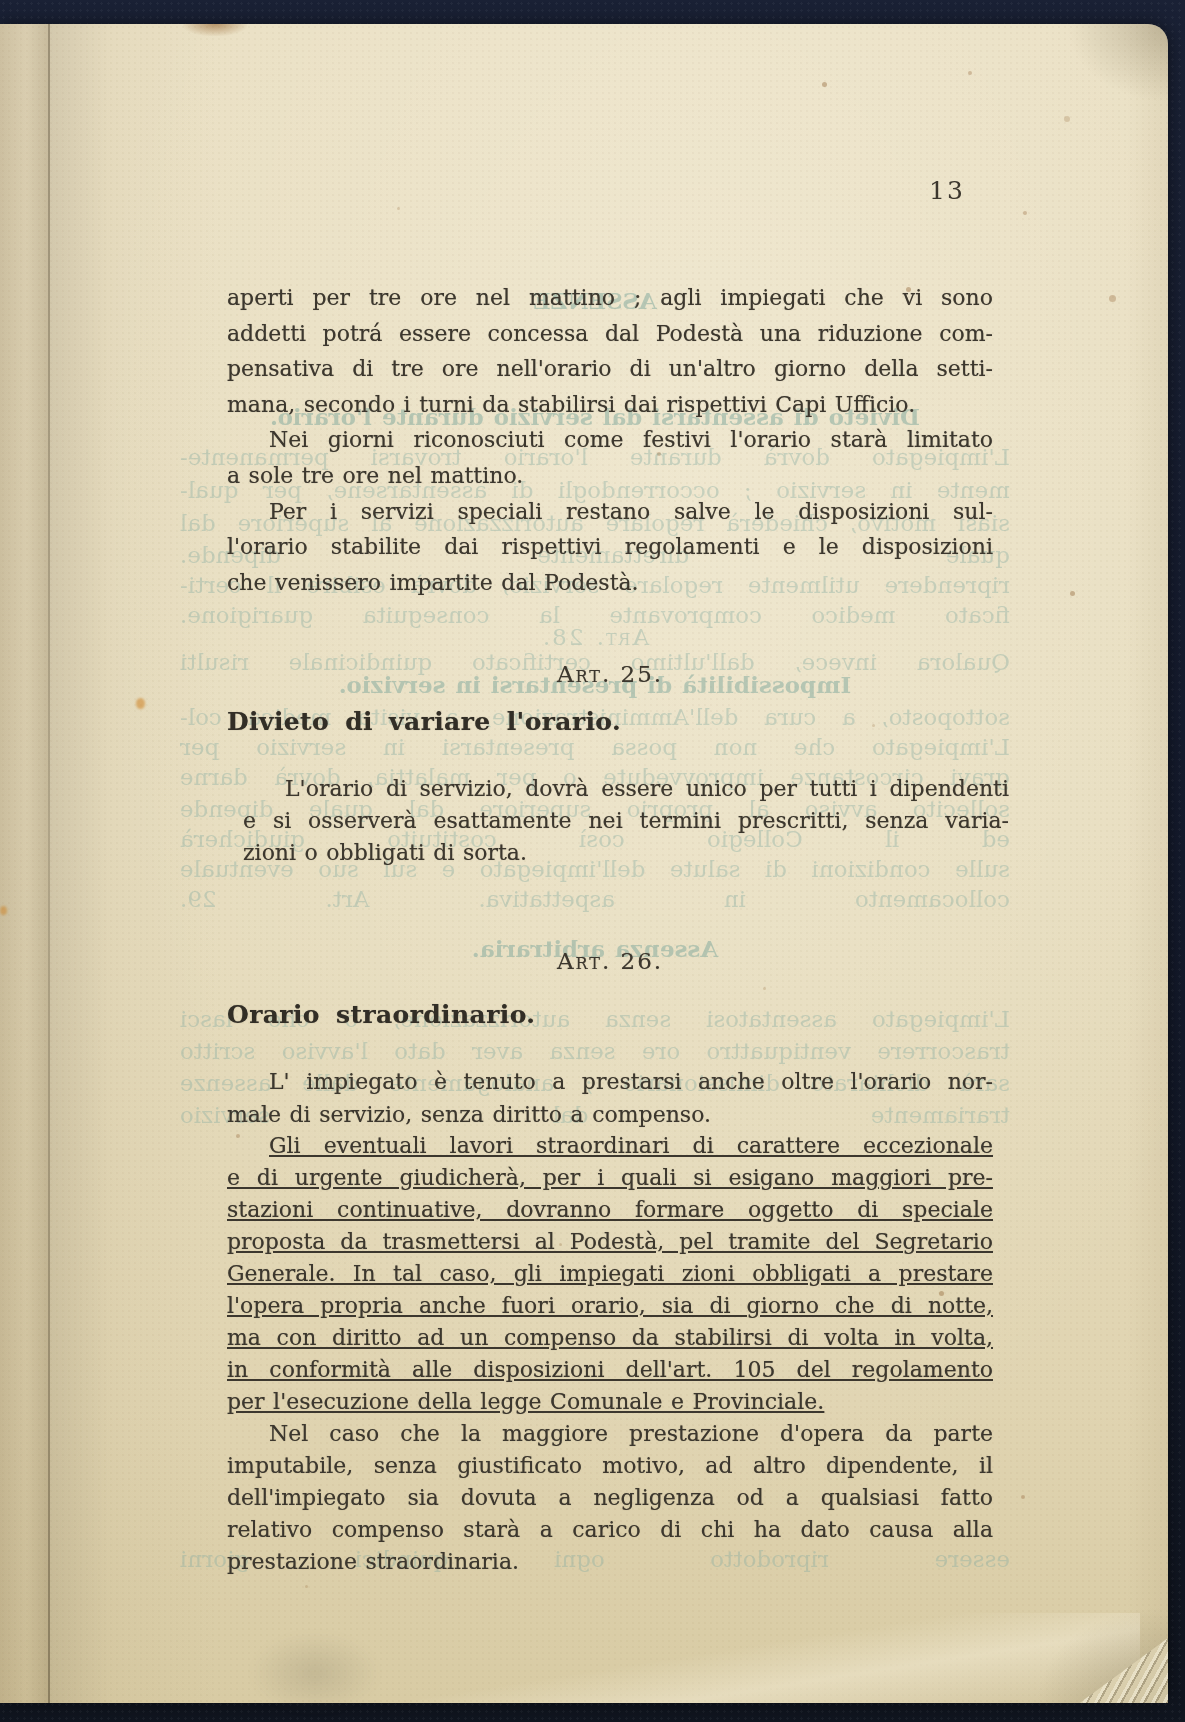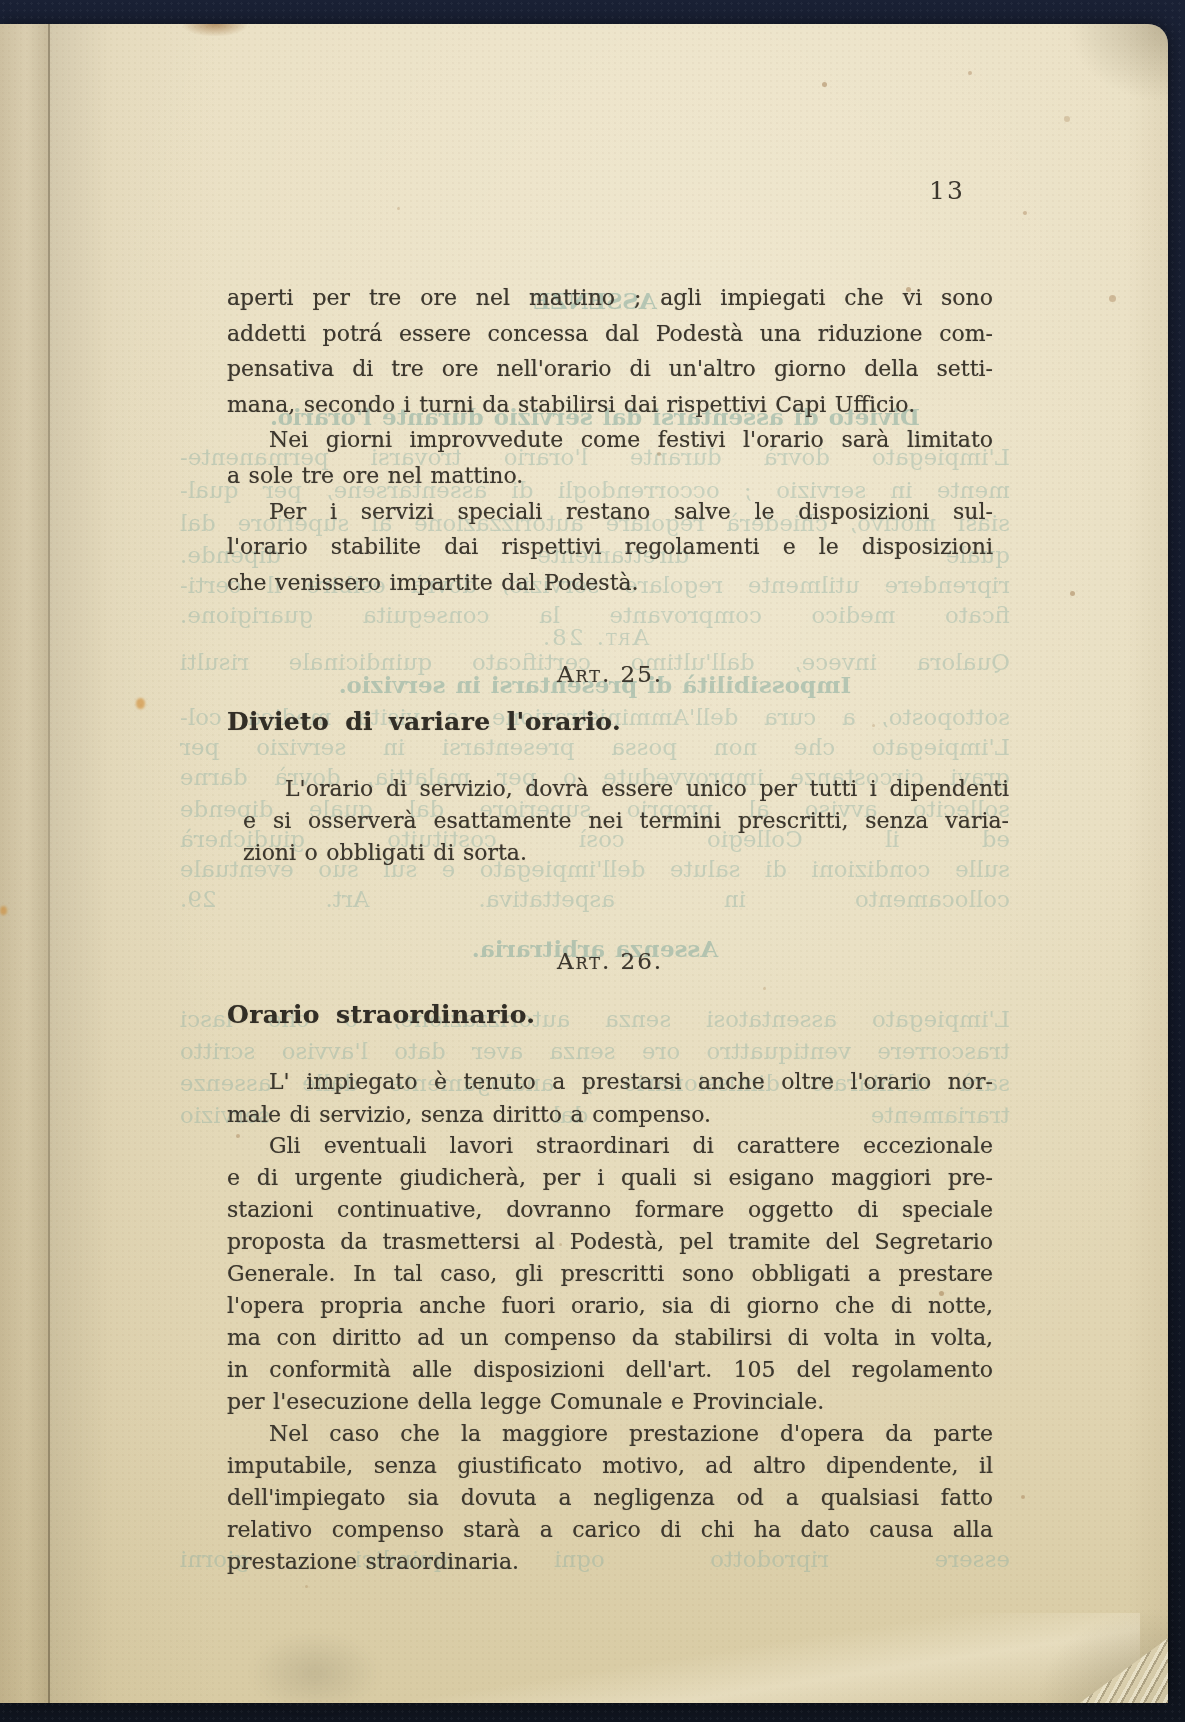--- a/index.html
+++ b/index.html
@@ -69,21 +69,21 @@
   }
   .tblock .tline.pend{text-align-last:left;}
   .tblock .tline.ind{padding-left:42px;}
   #blk-intro{top:256px;line-height:35.6px;}
   #blk-a25-label{top:617px;}
   #blk-a25-title{top:683px;}
   #blk-a25-body{top:749px;line-height:32px;margin-left:16px;}
   #blk-a26-label{top:904px;}
   #blk-a26-title{top:976px;}
   #blk-a26-p1{top:1041px;line-height:33px;}
-  #blk-a26-p2{top:1106px;line-height:32px;}
+  #blk-a26-p2{top:1106px;line-height:32px;text-decoration:underline;}
   #blk-a26-p3{top:1394px;line-height:32px;}
   .art-label{
     text-align:center;font-variant:small-caps;font-size:23px;line-height:26px;
     letter-spacing:2px;color:#3c372e;text-shadow:0 0 0.7px rgba(62,56,44,0.5);margin-top:20px;
   }
   .art-title{
     text-align:left;font-weight:bold;font-size:25px;line-height:30px;
     word-spacing:7px;letter-spacing:0.4px;color:#322e26;
     text-shadow:0 0 0.8px rgba(50,46,38,0.55);
   }
@@ -156,21 +156,21 @@
   <div class="pagenum">13</div>
 
   <div class="tblock" id="blk-intro">
       <div>
         <div class="tline">aperti per tre ore nel mattino ; agli impiegati che vi sono</div>
         <div class="tline">addetti potrá essere concessa dal Podestà una riduzione com-</div>
         <div class="tline">pensativa di tre ore nell'orario di un'altro giorno della setti-</div>
         <div class="tline pend">mana, secondo i turni da stabilirsi dai rispettivi Capi Ufficio.</div>
       </div>
       <div>
-        <div class="tline ind">Nei giorni improvvedute come festivi l'orario sarà limitato</div>
+        <div class="tline ind">Nei giorni riconosciuti come festivi l'orario starà limitato</div>
         <div class="tline pend">a sole tre ore nel mattino.</div>
       </div>
       <div>
         <div class="tline ind">Per i servizi speciali restano salve le disposizioni sul-</div>
         <div class="tline">l'orario stabilite dai rispettivi regolamenti e le disposizioni</div>
         <div class="tline pend">che venissero impartite dal Podestà.</div>
       </div>
     </div>
 
   <div class="tblock art-label" id="blk-a25-label">Art. 25.</div>
@@ -190,21 +190,21 @@
         <div class="tline ind">L' impiegato è tenuto a prestarsi anche oltre l'orario nor-</div>
         <div class="tline pend">male di servizio, senza diritto a compenso.</div>
       </div>
     </div>
   <div class="tblock" id="blk-a26-p2">
       <div>
         <div class="tline ind">Gli eventuali lavori straordinari di carattere eccezionale</div>
         <div class="tline">e di urgente giudicherà, per i quali si esigano maggiori pre-</div>
         <div class="tline">stazioni continuative, dovranno formare oggetto di speciale</div>
         <div class="tline">proposta da trasmettersi al Podestà, pel tramite del Segretario</div>
-        <div class="tline">Generale. In tal caso, gli prescritti sono obbligati a prestare</div>
+        <div class="tline">Generale. In tal caso, gli impiegati zioni obbligati a prestare</div>
         <div class="tline">l'opera propria anche fuori orario, sia di giorno che di notte,</div>
         <div class="tline">ma con diritto ad un compenso da stabilirsi di volta in volta,</div>
         <div class="tline">in conformità alle disposizioni dell'art. 105 del regolamento</div>
         <div class="tline pend">per l'esecuzione della legge Comunale e Provinciale.</div>
       </div>
     </div>
   <div class="tblock" id="blk-a26-p3">
       <div>
         <div class="tline ind">Nel caso che la maggiore prestazione d'opera da parte</div>
         <div class="tline">imputabile, senza giustificato motivo, ad altro dipendente, il</div>

